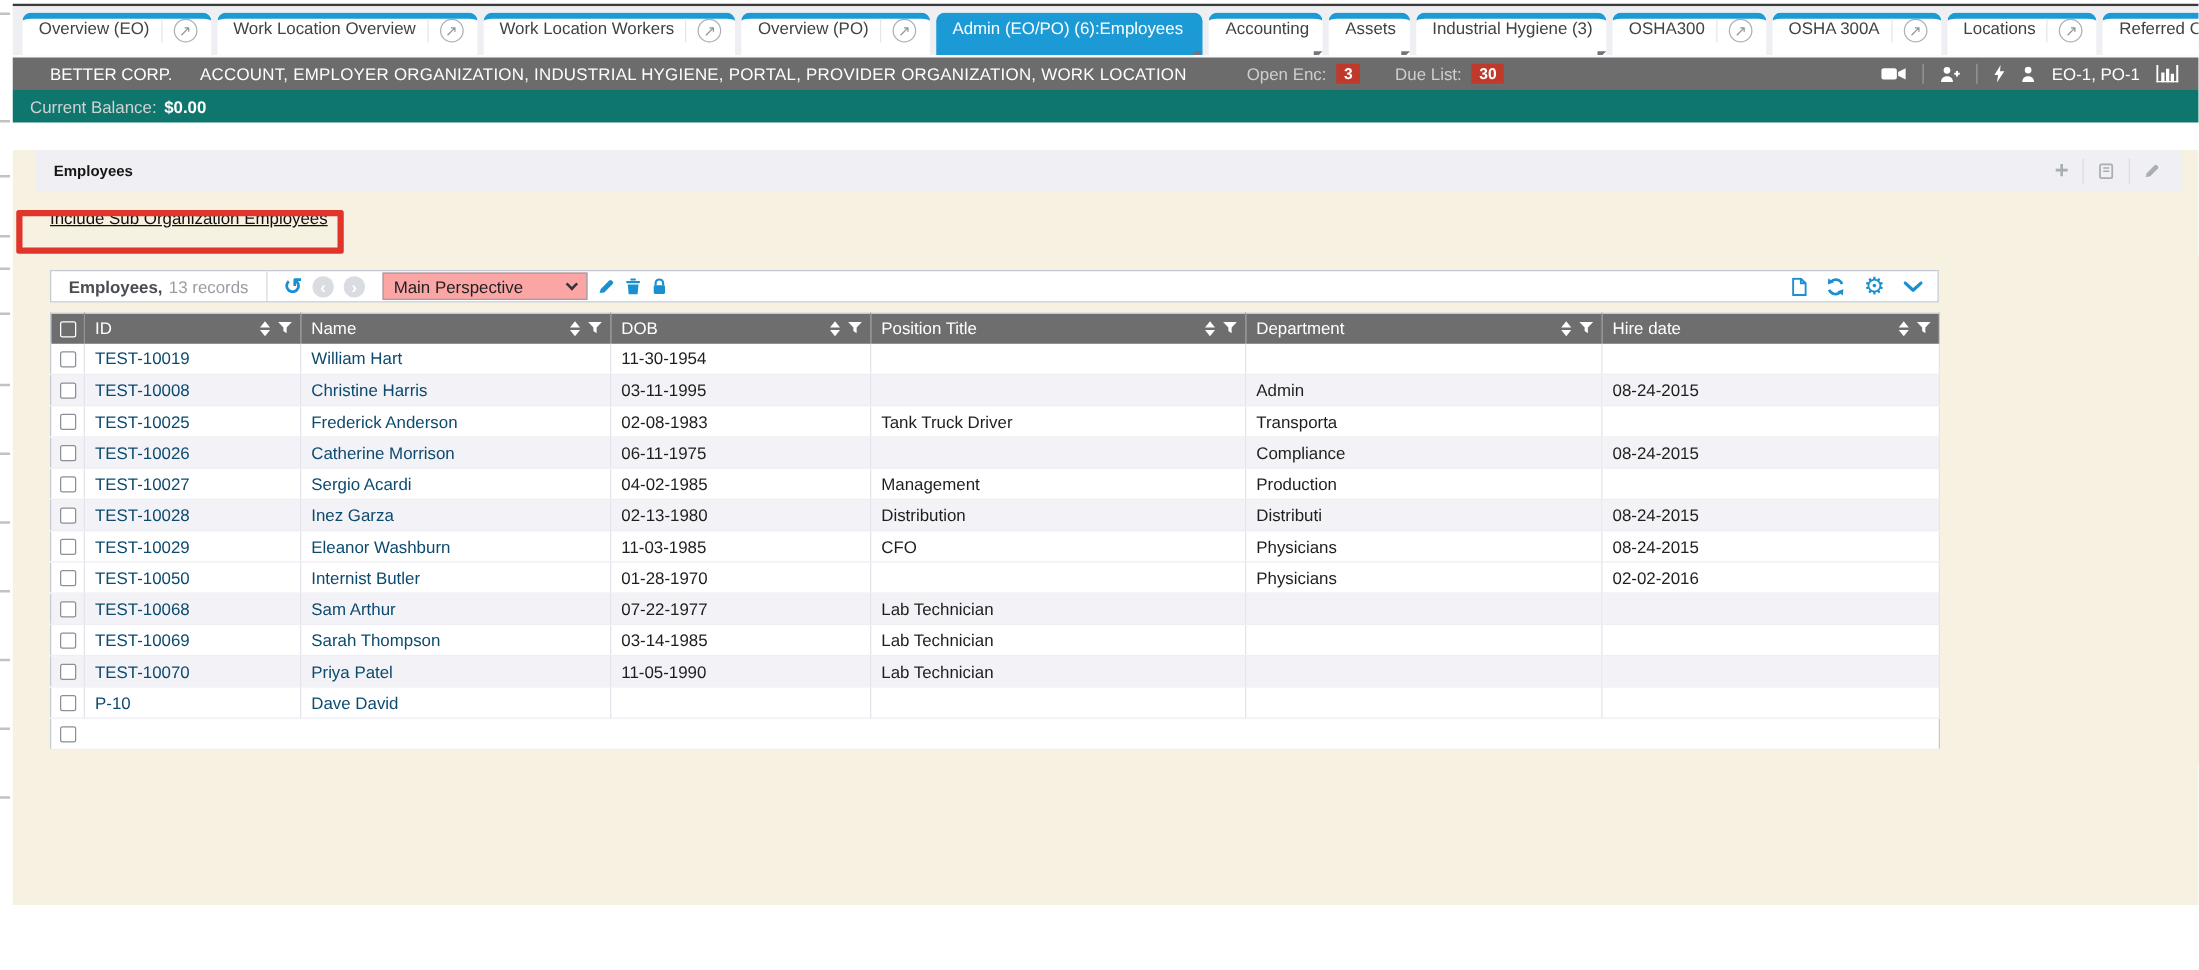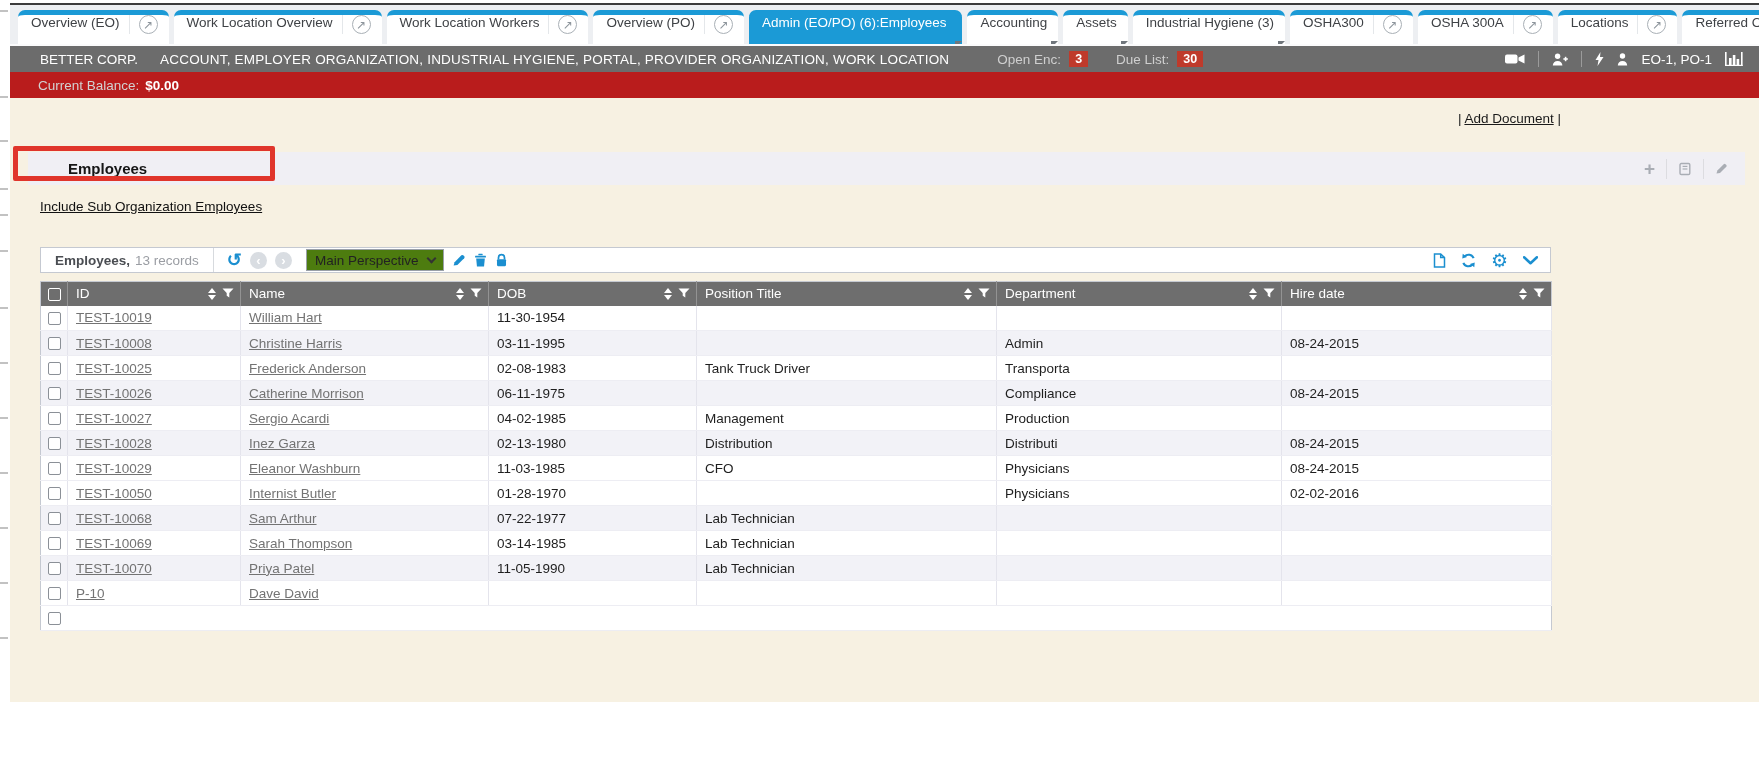--- a/index.html
+++ b/index.html
@@ -25,65 +25,65 @@
 
   
   .darkbar1 { height:26px; background:#6c6c6c; display:flex; align-items:center; color:#fff; font-size:13.5px; padding:0 14px 0 30px; }
   .modules { margin-left:22px; letter-spacing:.2px; }
   .enc-label { color:#cfcfcf; margin-left:48px; }
   .due-label { color:#cfcfcf; margin-left:28px; }
   .badge { background:#bf3a2b; color:#fff; font-weight:bold; padding:1px 6px; margin-left:8px; font-size:12.5px; }
   .right-icons { margin-left:auto; display:flex; align-items:center; gap:13px; }
   .vdiv { width:1px; height:16px; background:#9b9b9b; }
   .icon-btn { display:flex; align-items:center; }
-  .darkbar2 { height:26px; background:#b91c1c; color:#fff; display:flex; align-items:center; padding-left:28px; font-size:13.5px; }
+  .darkbar2 { height:26px; background:#0f766e; color:#fff; display:flex; align-items:center; padding-left:14px; font-size:13.5px; }
   .balance-label { color:#d2d2d2; }
   .balance-value { font-weight:bold; margin-left:6px; }
 
   
   .main { position:relative; background:#f7f1e2; height:604px; }
   .adddoc { padding-top:13px; height:32px; text-align:right; padding-right:198px; font-size:13.5px; color:#1a1a1a; }
   .adddoc a { color:#1a1a1a; text-decoration:underline; cursor:pointer; }
 
   .band { margin:22px 14px 0 18px; height:33px; background:#f0eff4; display:flex; align-items:center; justify-content:space-between; }
-  .section-title { margin-left:40px; font-size:15px; font-weight:bold; color:#161616; }
+  .section-title { margin-left:15px; font-size:12px; font-weight:bold; color:#161616; }
   .band-icons { display:flex; align-items:center; margin-right:6px; }
   .band-icons .bi { padding:0 11px; display:flex; align-items:center; }
   .band-icons .bdiv { width:1px; height:20px; background:#dcdce0; }
   .plus-glyph { font-size:19px; font-weight:bold; color:#a9adb4; line-height:1; }
 
   .annotation { position:absolute; left:3px; top:48px; width:262px; height:35px; border:5px solid #e0352b; border-radius:2px; z-index:4; }
 
   .include { display:inline-block; margin:14px 0 0 30px; font-size:13.5px; color:#111; text-decoration:underline; }
 
   
   .grid-wrap { margin:32px 0 0 30px; width:1511px; }
   .grid-toolbar { height:26px; background:#fff; border:1px solid #c5c9d1; display:flex; align-items:center; }
   .gt-title { padding:0 14px; font-size:13.5px; display:flex; gap:5px; align-items:baseline; height:100%; border-right:1px solid #d7dade; min-width:152px; align-items:center; }
   .gt-bold { font-weight:bold; color:#4a4d52; }
   .gt-muted { color:#9a9da3; }
   .gt-icons { display:flex; align-items:center; gap:8px; padding-left:13px; }
   .undo-glyph { color:#1b8fd0; font-size:18px; font-weight:bold; line-height:1; }
   .navcirc { width:17px; height:17px; border-radius:50%; background:#d9dde2; color:#fff; font-weight:bold; font-size:13px; display:flex; align-items:center; justify-content:center; line-height:1; }
-  .persel { margin-left:6px; width:138px; height:22px; border:1px solid #9aa0a8; background:#4d7c0f; display:flex; align-items:center; justify-content:space-between; padding:0 8px; font-size:13.5px; color:#222; }
+  .persel { margin-left:6px; width:164px; height:22px; border:1px solid #9aa0a8; background:#fca5a5; display:flex; align-items:center; justify-content:space-between; padding:0 8px; font-size:13.5px; color:#222; }
   .caret { width:7px; height:7px; border-right:2px solid #333; border-bottom:2px solid #333; transform:rotate(45deg); margin-top:-4px; }
   .gt-right { margin-left:auto; display:flex; align-items:center; gap:15px; padding-right:12px; }
   .gear-glyph { color:#1b8fd0; font-size:19px; line-height:1; }
 
   
   table { border-collapse:collapse; table-layout:fixed; width:1511px; background:#fff; border:1px solid #c5c9d1; font-size:13.5px; margin-top:8px; }
   th { background:#6e6e6e; height:24px; padding:0 6px 0 8px; color:#fff; font-weight:normal; border-right:1px solid #939393; text-align:left; }
   .th-inner { display:flex; align-items:center; justify-content:space-between; }
   .hdr-icons { display:flex; align-items:center; gap:6px; }
   .sort { display:flex; flex-direction:column; align-items:center; gap:2px; }
   .tri-up { width:0; height:0; border-left:4px solid transparent; border-right:4px solid transparent; border-bottom:5px solid #fff; }
   .tri-down { width:0; height:0; border-left:4px solid transparent; border-right:4px solid transparent; border-top:5px solid #fff; }
   td { height:25px; padding:0 8px; border-right:1px solid #e4e4ec; border-bottom:1px solid #ededf3; color:#1e1e1e; overflow:hidden; white-space:nowrap; }
   tr.alt td { background:#f2f2f7; }
-  .cell-link { color:#737373; text-decoration:underline; cursor:pointer;text-align:center; }
+  .cell-link { color:#0c4a6e; cursor:pointer;text-align:center; }
   .cb-cell { text-align:center; padding:0; }
   .checkbox { display:inline-block; width:13px; height:13px; border:1px solid #8b9097; background:#fff; border-radius:2px; vertical-align:middle; cursor:pointer; }
   .checkbox.hdr { border-color:#fff; background:#6e6e6e; }
   .empty-row td { border-right:none; }
 
   svg { display:block; }
 </style>
 </head>
 <body>
 
@@ -245,25 +245,20 @@
         </span>
       </span>
     </div>
 
     <div class="darkbar2">
       <span class="balance-label">Current Balance:</span>
       <span class="balance-value">$0.00</span>
     </div>
 
     <div class="main">
-      <div class="adddoc">
-        <span>|</span>
-        <a>Add Document</a>
-        <span>|</span>
-      </div>
 
       <div class="band">
         <span class="section-title">Employees</span>
         <span class="band-icons">
           <span class="bi">
               <span class="plus-glyph">+</span>
             </span>
           <span class="bdiv"></span>
           <span class="bi">
             <svg width="14" height="14" viewBox="0 0 14 14">

